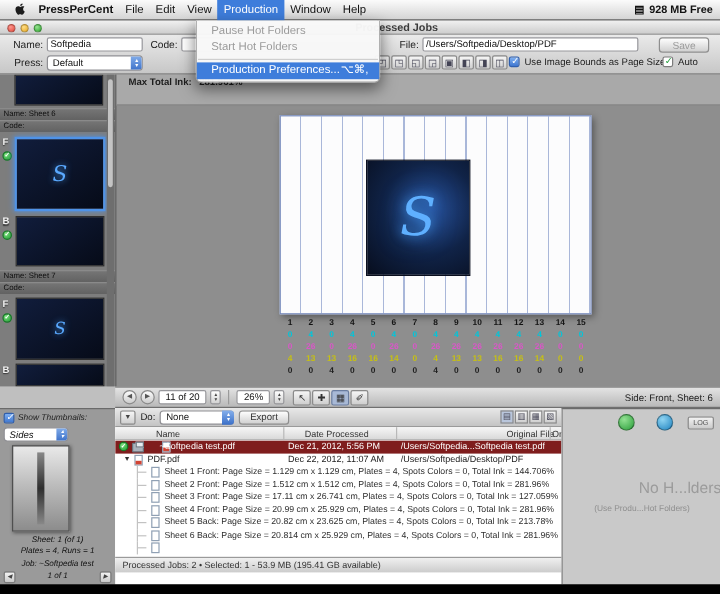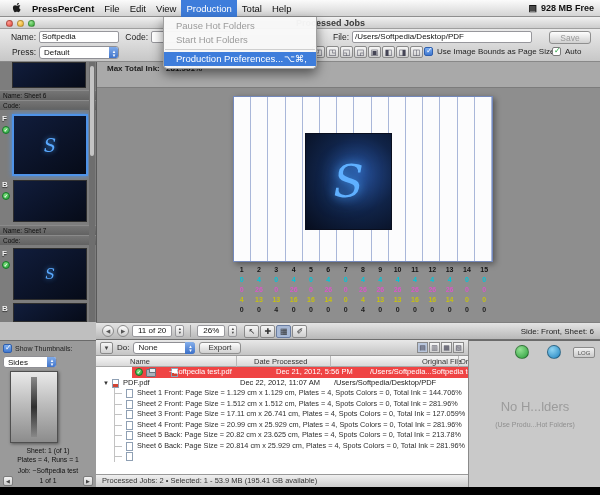--- a/index.html
+++ b/index.html
@@ -114,21 +114,21 @@
   .stepper span{font-size:4.5px;line-height:4px;}
   .vsep{width:1px;height:12px;background:#9a9a9a;margin:0 3px;}
   .tools{display:flex;gap:1px;margin-left:4px;}
   .tool-btn{width:15px;height:13px;border:1px solid #8a8a8a;background:linear-gradient(#f6f6f6,#cecece);
     border-radius:2px;font-size:8px;line-height:12px;text-align:center;color:#333;}
   .tool-btn.active{background:#a8b9d6;border-color:#6a7da0;}
   .side-info{margin-left:auto;font-size:8px;color:#1d1d1d;}
 
   
   .thumb-panel{position:absolute;left:0;top:340px;width:96px;height:147px;background:#9a9a9a;
-    border-top:1px solid #6a6a6a;font-size:7px;color:#111;z-index:2;}
+    border-top:1px solid #6a6a6a;font-size:7px;color:#111;z-index:2;font-style:italic;}
   .big-thumb{position:absolute;left:10px;top:30px;width:48px;height:72px;border:1px solid #4f4f4f;
     background:linear-gradient(180deg,#e9e9e9 0%,#bdbdbd 45%,#8c8c8c 100%);box-shadow:1px 1px 3px rgba(0,0,0,.45);}
   .spine{position:absolute;left:44%;top:7%;width:13%;height:86%;background:linear-gradient(#888,#2e2e2e,#888);}
   .tp-line{position:absolute;left:0;width:96px;text-align:center;font-size:6.8px;color:#111;white-space:nowrap;}
   .pager-btn{position:absolute;width:10px;height:10px;border:1px solid #7c7c7c;border-radius:2px;
     background:linear-gradient(#f4f4f4,#cacaca);font-size:5px;line-height:9px;text-align:center;color:#444;}
 
   
   .jobs-panel{position:absolute;left:96px;top:340px;width:372px;height:147px;background:#fff;z-index:2;}
   .jobs-ctrl{position:absolute;left:0;top:0;width:372px;height:16px;
@@ -143,47 +143,47 @@
   .viewmodes{margin-left:auto;display:flex;gap:1px;}
   .view-btn{width:11px;height:11px;border:1px solid #8a8a8a;background:linear-gradient(#f6f6f6,#cfcfcf);
     font-size:7px;line-height:10px;text-align:center;color:#445;}
   .view-btn.active{background:#b9c6dc;}
   .jobs-header{position:absolute;left:0;top:16px;width:372px;height:11px;
     background:linear-gradient(#f6f6f6,#d9d9d9);border-bottom:1px solid #a8a8a8;font-size:7.5px;color:#333;}
   .hdr-cell{position:absolute;top:0;line-height:11px;white-space:nowrap;overflow:hidden;}
   .col-div{position:absolute;top:0;height:11px;width:1px;background:#b8b8b8;}
   .jobs-rows{position:absolute;left:0;top:27px;width:372px;height:107px;background:#fff;overflow:hidden;}
   .job-row{position:relative;height:10.5px;font-size:7.5px;color:#222;white-space:nowrap;}
-  .job-row.selected{background:#ef4444;color:#fff;margin-left:36px;}
+  .job-row.selected{background:#7f1d1d;color:#fff;}
   .c-ico{position:absolute;top:1px;}
   .c-name{position:absolute;top:0;line-height:10.5px;}
   .c-date{position:absolute;left:144px;top:0;line-height:10.5px;}
   .c-orig{position:absolute;left:238px;top:0;line-height:10.5px;max-width:132px;overflow:hidden;}
   .page-ico{display:inline-block;width:7px;height:9px;background:#fff;border:1px solid #8fa0b4;position:relative;}
   .page-ico.pdf::after{content:"";position:absolute;left:0;bottom:0;right:0;height:3px;background:#d24434;}
   .printer-ico{display:inline-block;width:10px;height:8px;position:relative;background:#a9b2bc;border:1px solid #6a737d;border-radius:1px;top:1px;}
   .printer-ico::after{content:"";position:absolute;left:2px;top:-2px;width:5px;height:3px;background:#e8ecf0;border:1px solid #6a737d;}
   .disc{position:absolute;font-size:6px;color:#333;line-height:10.5px;}
   .tree-v{position:absolute;left:18px;top:0;width:1px;height:100%;background:#c2c2c2;}
   .tree-h{position:absolute;left:19px;top:5px;width:7px;height:1px;background:#c2c2c2;}
   .sheet-row .page-ico{position:absolute;left:30px;top:1px;}
   .sheet-text{position:absolute;left:41px;top:0;line-height:10.5px;font-size:7.3px;color:#2e2e2e;}
-  .jobs-status{position:absolute;left:0;top:134px;width:372px;height:13px;
+  .jobs-status{position:absolute;left:0;top:124px;width:372px;height:13px;
     background:linear-gradient(#f0f0f0,#cccccc);border-top:1px solid #9a9a9a;
     font-size:7.5px;line-height:12px;color:#333;padding-left:6px;white-space:nowrap;}
 
   
   .hf-panel{position:absolute;left:468px;top:340px;width:132px;height:147px;background:#c9c9c9;
     border-top:1px solid #6a6a6a;border-left:1px solid #8a8a8a;z-index:2;}
   .hf-round{position:absolute;width:14px;height:14px;border-radius:50%;border:1px solid rgba(0,0,0,.35);}
   .hf-green{left:46px;top:4px;background:radial-gradient(circle at 35% 30%,#93e193,#2a9e3a);}
   .hf-blue{left:78px;top:4px;background:radial-gradient(circle at 35% 30%,#8fd4f2,#1f83c0);}
   .hf-log{position:absolute;left:104px;top:6px;width:22px;height:11px;border:1px solid #8a8a8a;border-radius:2px;
     background:linear-gradient(#f2f2f2,#cacaca);font-size:6px;line-height:10px;text-align:center;color:#555;}
-  .hf-title{position:absolute;left:0;top:58px;width:132px;text-align:center;font-size:13px;color:#9b9b9b;}
+  .hf-title{position:absolute;left:0;top:58px;width:132px;text-align:right;font-size:13px;color:#9b9b9b;}
   .hf-sub{position:absolute;left:0;top:80px;width:132px;text-align:center;font-size:7px;color:#8f8f8f;}
 
   .bottom-edge{position:absolute;left:0;top:487px;width:600px;height:8px;background:#000;z-index:6;}
 </style>
 </head>
 <body>
 
 <div id="screen">
 
   <div class="window"></div>
@@ -502,21 +502,21 @@
     <span class="apple">
       <svg width="9" height="11" viewBox="0 0 9 11">
           <path d="M6.5 1.2c-.4.5-1 .8-1.6.8-.1-.6.2-1.2.5-1.6C5.8 0 6.4-.3 6.9-.3c.1.6-.1 1.1-.4 1.5zM7 2.3c-.9 0-1.6.5-2 .5s-1.1-.5-1.9-.5C2 2.3.9 3.1.9 4.8c0 1.1.4 2.3.9 3.1.4.7.8 1.3 1.4 1.3.6 0 .8-.4 1.6-.4s1 .4 1.6.4c.7 0 1.1-.6 1.5-1.2.5-.7.6-1.4.7-1.5-.9-.4-1.3-1.1-1.3-2 0-.8.4-1.4 1-1.8-.4-.5-1-.4-1.3-.4z" fill="#1c1c1c"></path>
         </svg>
     </span>
     <span class="menu-item app">PressPerCent</span>
     <span class="menu-item">File</span>
     <span class="menu-item">Edit</span>
     <span class="menu-item">View</span>
     <span class="menu-item active">Production</span>
-    <span class="menu-item">Total</span>
+    <span class="menu-item">Window</span>
     <span class="menu-item">Help</span>
     <span class="menu-spacer"></span>
     <span class="menu-right">
       <span>▤</span>
       <span>928 MB Free</span>
     </span>
   </div>
 
   <div class="dropdown">
     <div class="dd-item disabled">

